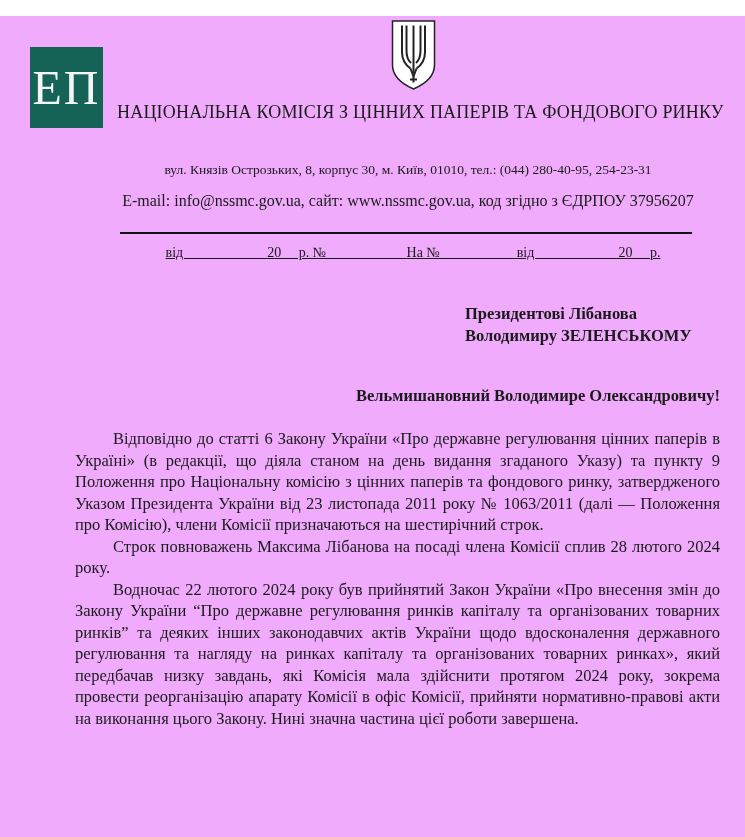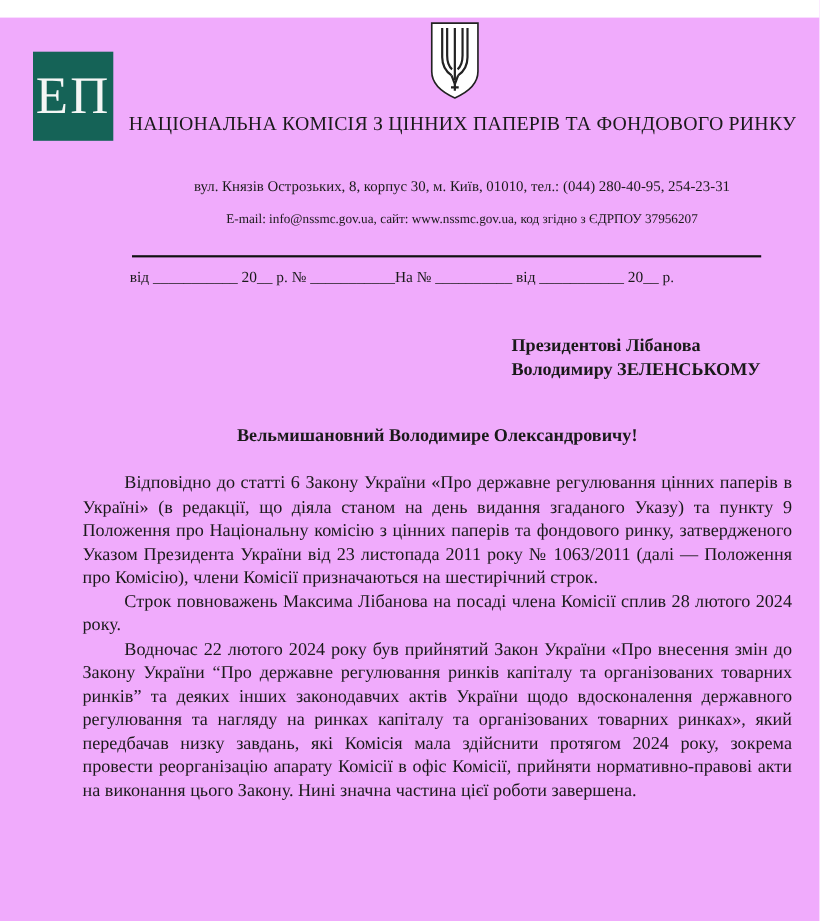--- a/index.html
+++ b/index.html
@@ -32,42 +32,43 @@
     width:47px; height:70px;
   }
   
   .org-name {
     position:absolute; left:117px; top:86px;
     width:625px;
     font-size:18px;
     white-space:nowrap;
     letter-spacing:0.2px;
   }
-  .contact-wrap { position:absolute; left:100px; width:640px; text-align:center; }
+  .contact-wrap { position:absolute; left:88px; width:640px; text-align:center; }
   .address-line { top:146px; font-size:13.5px; }
-  .email-line   { top:176px; font-size:12px; }
+  .email-line   { top:176px; font-size:16px; }
   .divider {
     position:absolute; left:120px; top:216px;
     width:572px; height:2px; background:#111111;
   }
   .ref-line {
     position:absolute; left:118px; top:229px;
     width:590px;
-    display:flex; justify-content:flex-start;
+    display:flex; justify-content:center;
     font-size:14px;
     white-space:nowrap;
+    text-decoration:underline;
   }
   .addressee {
     position:absolute; left:465px; top:287px;
     font-weight:bold; font-size:16.5px; line-height:22px;
     white-space:nowrap;
   }
   .salutation {
     position:absolute; left:75px; top:370px;
-    width:645px; text-align:center;
+    width:645px; text-align:right;
     font-weight:bold; font-size:16.5px;
   }
   .body-text {
     position:absolute; left:75px; top:412px;
     width:645px;
   }
   .body-text p {
     margin:0;
     font-size:16.5px;
     line-height:21.5px;

